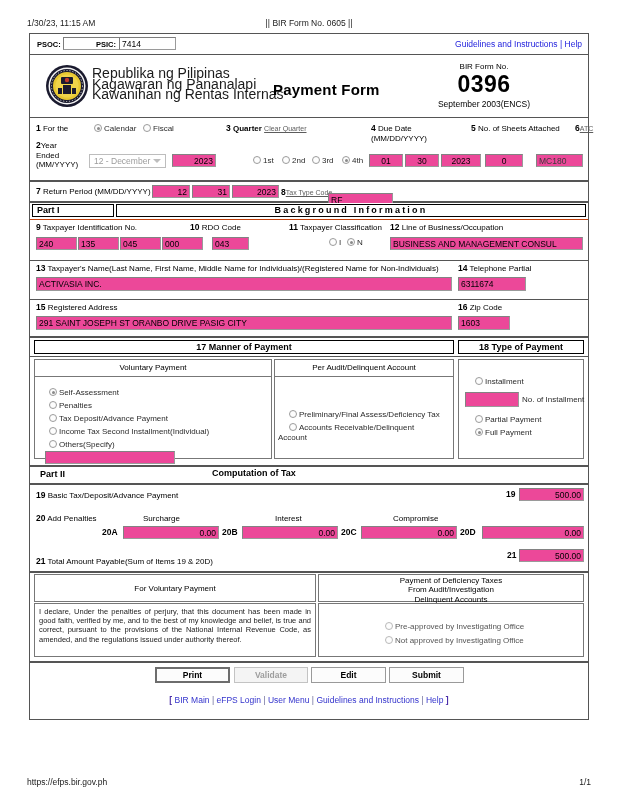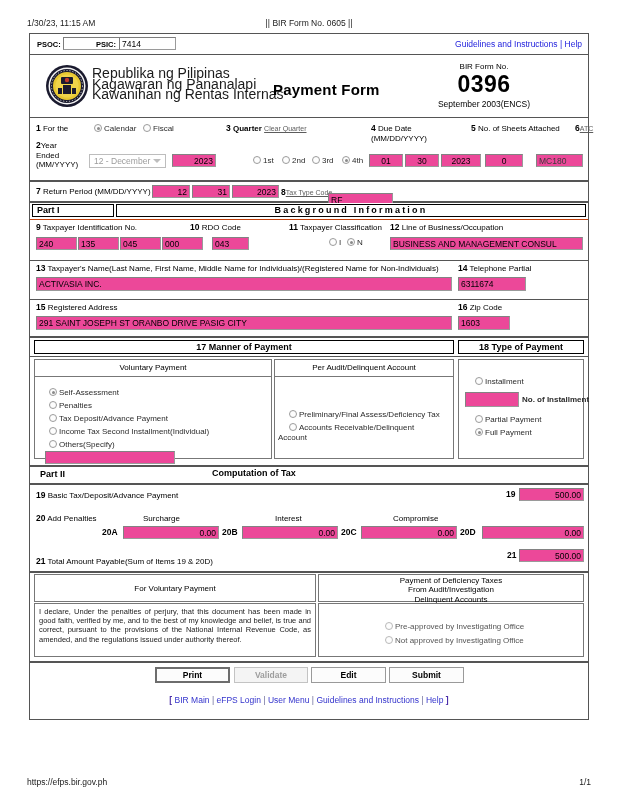--- a/index.html
+++ b/index.html
@@ -336,21 +336,21 @@
 
       <div class="pcol" style="left:244px;width:180px;height:100px;">
         <div class="pchdr">Per Audit/Delinquent Account</div>
         <div class="opt" style="left:14px;top:50px;"><span class="radio"></span><span>Preliminary/Final Assess/Deficiency Tax</span></div>
         <div class="opt" style="left:14px;top:63px;white-space:normal;width:160px;"><span class="radio"></span><span>Accounts Receivable/Delinquent</span><br><span style="margin-left:-11px;display:inline-block;">Account</span></div>
       </div>
 
       <div class="pcol" style="left:428px;right:4px;height:100px;">
         <div class="opt" style="left:16px;top:17px;"><span class="radio"></span><span>Installment</span></div>
         <div class="boxfld" style="left:6px;top:32px;width:54px;height:15px;"></div>
-        <div class="opt" style="left:63px;top:35px;font-weight:bold;">No. of Installment</div>
+        <div class="opt" style="left:63px;top:35px;">No. of Installment</div>
         <div class="opt" style="left:16px;top:55px;"><span class="radio"></span><span>Partial Payment</span></div>
         <div class="opt" style="left:16px;top:68px;"><span class="radio on"></span><span>Full Payment</span></div>
       </div>
     </div>
 
     <div class="parthdr plain">
       <div class="cellL" style="border:none;left:6px;top:2px;">Part II</div>
       <div class="cellR" style="border:none;">Computation of Tax</div>
     </div>
 

